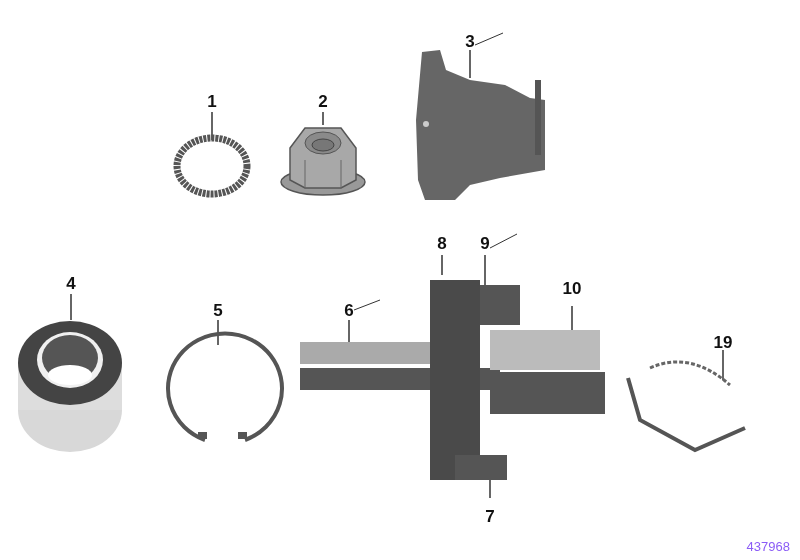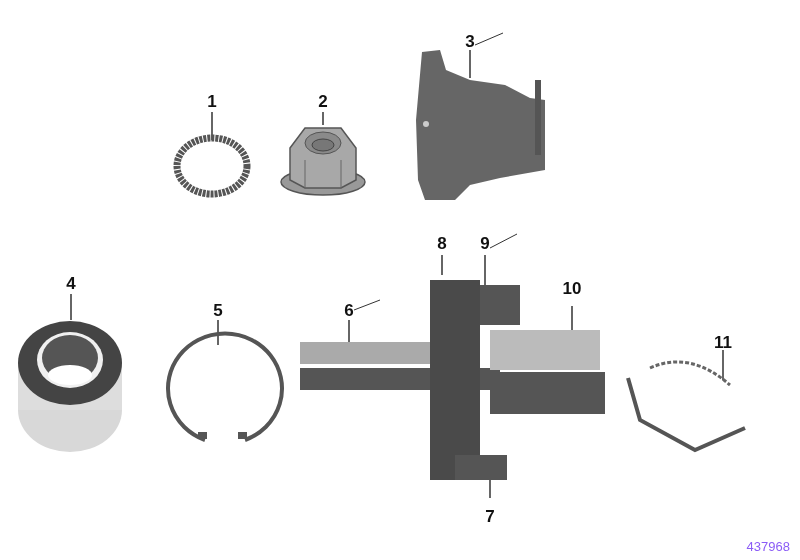--- a/index.html
+++ b/index.html
@@ -82,16 +82,16 @@
   <div class="callout" style="left:212px;top:93px;">1</div>
   <div class="callout" style="left:323px;top:93px;">2</div>
   <div class="callout" style="left:470px;top:33px;">3</div>
   <div class="callout" style="left:71px;top:275px;">4</div>
   <div class="callout" style="left:218px;top:302px;">5</div>
   <div class="callout" style="left:349px;top:302px;">6</div>
   <div class="callout" style="left:490px;top:508px;">7</div>
   <div class="callout" style="left:442px;top:235px;">8</div>
   <div class="callout" style="left:485px;top:235px;">9</div>
   <div class="callout" style="left:572px;top:272px;margin-top:8px;">10</div>
-  <div class="callout" style="left:723px;top:334px;">11</div>
+  <div class="callout" style="left:723px;top:334px;">19</div>
 
   <div class="docid">437968</div>
 </div>
 
 </body></html>

